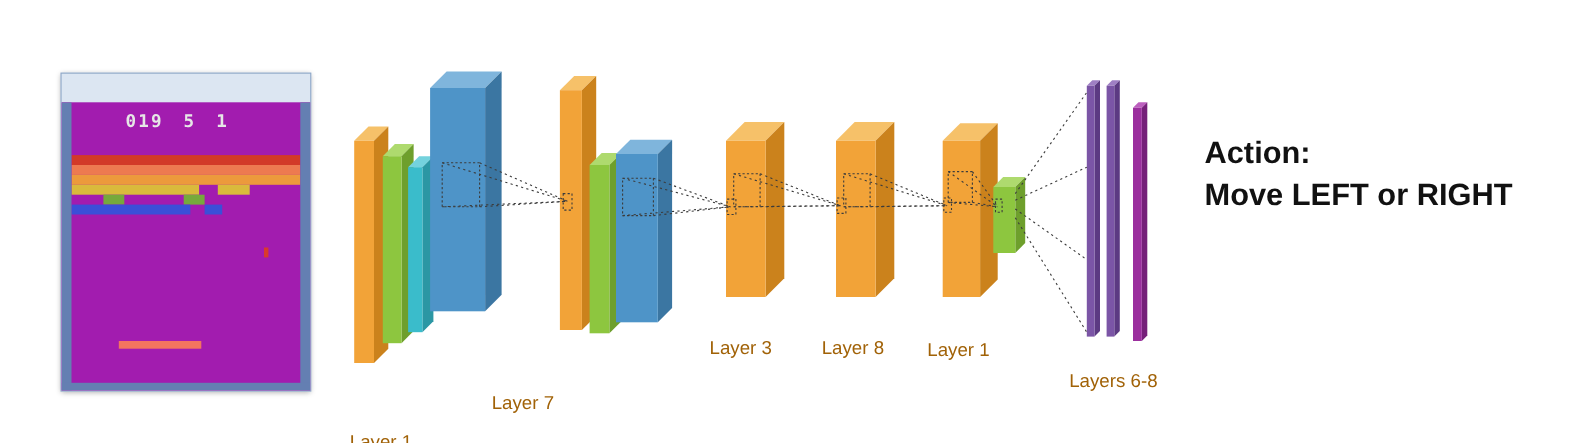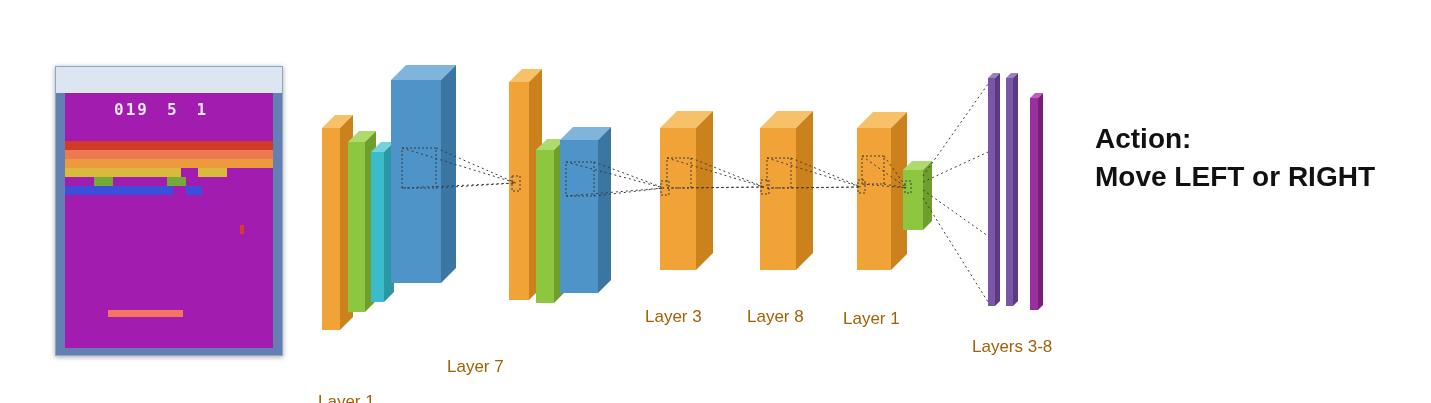--- a/index.html
+++ b/index.html
@@ -225,20 +225,20 @@
         <line x1="923" y1="198" x2="988" y2="302"></line>
       </g>
     </g>
   </svg>
 
   <span class="layer-label" style="left:318px;top:368px">Layer 1</span>
   <span class="layer-label" style="left:447px;top:333px">Layer 7</span>
   <span class="layer-label" style="left:645px;top:283px">Layer 3</span>
   <span class="layer-label" style="left:747px;top:283px">Layer 8</span>
   <span class="layer-label" style="left:843px;top:285px">Layer 1</span>
-  <span class="layer-label" style="left:972px;top:313px">Layers 3-8</span>
+  <span class="layer-label" style="left:972px;top:313px">Layers 6-8</span>
 
   <div class="action">
     <div>Action:</div>
     <div>Move LEFT or RIGHT</div>
   </div>
 
 </div>
 
 </body></html>

